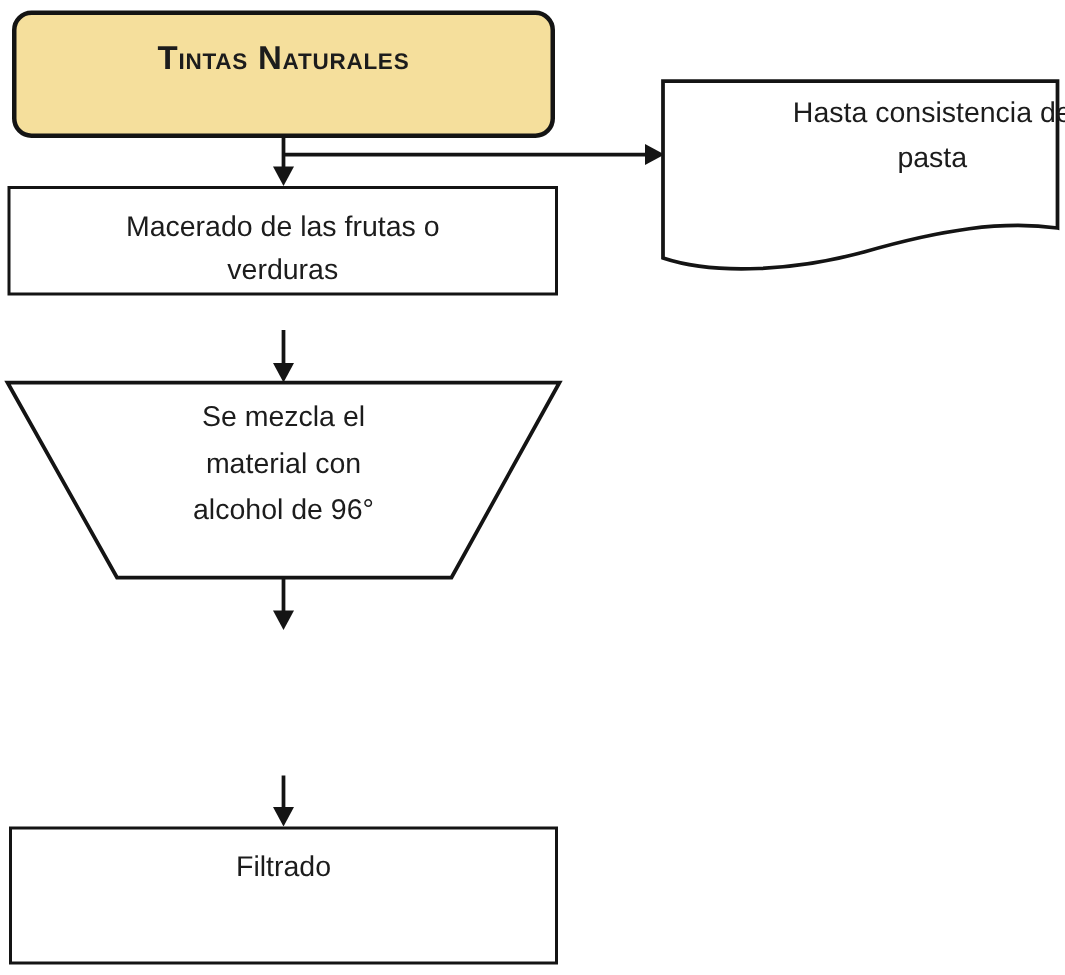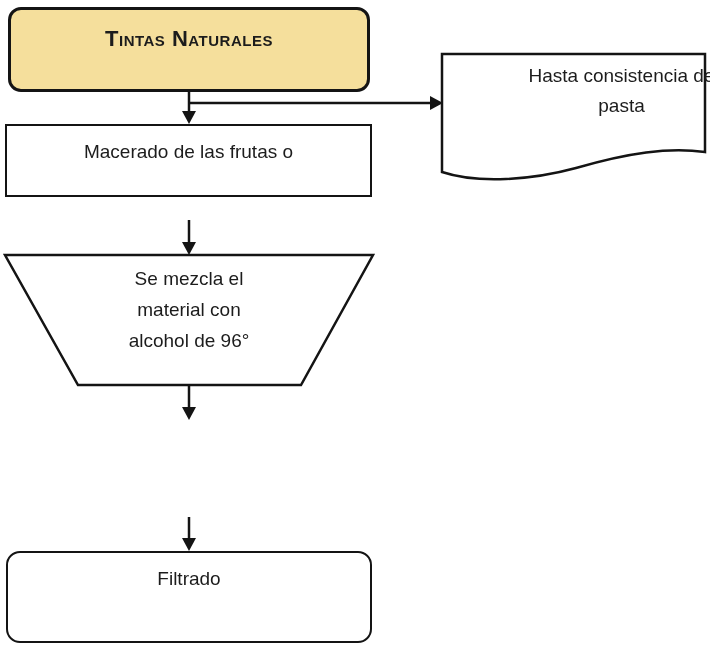--- a/index.html
+++ b/index.html
@@ -90,31 +90,32 @@
              C 668 147, 628 153, 576 168
              C 532 180, 478 184, 442 172 Z" fill="#ffffff" stroke="#141414" stroke-width="2.5"></path>
   </svg>
 
   <div class="node title-node" style="left:8px; top:7px; width:362px; height:85px;">
     <span>Tintas Naturales</span>
   </div>
 
   <div class="node rect-node node-text" style="left:5px; top:124px; width:367px; height:73px; padding-top:11px;">
     <span class="line">Macerado de las frutas o</span>
+    <span class="line">verduras</span>
   </div>
 
   <div class="overlay-label" style="left:444px; top:61px; width:259px;padding-left:48px;">
     <span class="line">Hasta consistencia de</span>
     <span class="line">pasta</span>
   </div>
 
   <div class="overlay-label" style="left:64px; top:263px; width:250px; line-height:31px;">
     <span class="line">Se mezcla el</span>
     <span class="line">material con</span>
     <span class="line">alcohol de 96°</span>
   </div>
 
 
-  <div class="node rect-node node-text" style="left:6px; top:551px; width:366px; height:92px; padding-top:11px;border-radius:14px;">
+  <div class="node rect-node node-text" style="left:6px; top:551px; width:366px; height:92px; padding-top:11px;">
     <span class="line">Filtrado</span>
   </div>
 
 </div>
 
 </body></html>

